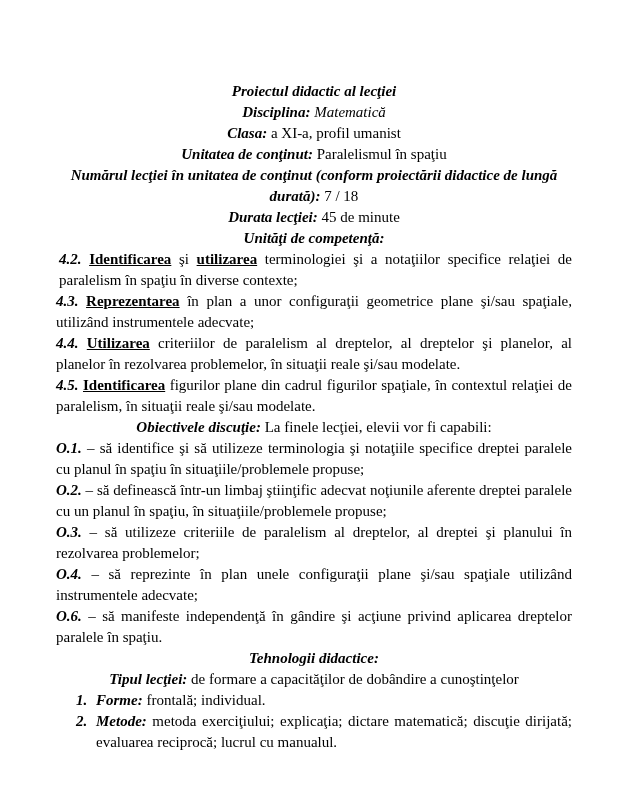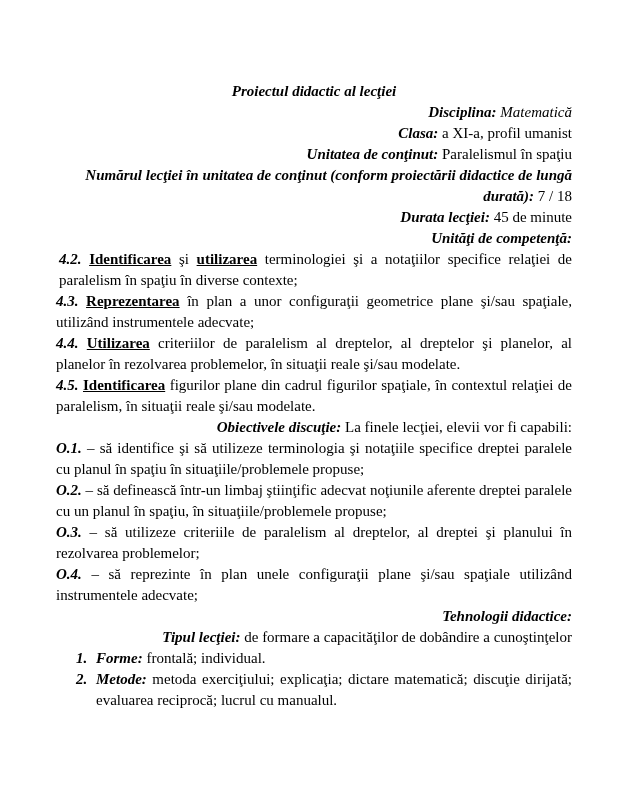--- a/index.html
+++ b/index.html
@@ -17,21 +17,21 @@
     padding: 69px 46px 20px 56px;
     overflow: hidden;
   }
   .doc-title {
     text-align: center;
     font-weight: bold;
     font-style: italic;
     font-size: 15px;
     line-height: 21px;
   }
-  .para { text-align: right; }
+  .para { text-align: center; }
   .para.justify { text-align: justify; }
   .para.indent-first { padding-left: 3px; }
   .run-b  { font-weight: bold; text-decoration: underline; }
   .run-i  { font-style: italic; }
   .run-bi { font-weight: bold; font-style: italic; }
   .list-item { display: flex; padding-left: 20px; }
   .list-num {
     flex: 0 0 20px;
     width: 20px;
     font-weight: bold;
@@ -54,20 +54,21 @@
       <p class="para"><span class="run run-bi">Unităţi de competenţă:</span></p>
       <p class="para justify indent-first"><span class="run run-bi">4.2. </span><span class="run run-b">Identificarea</span><span class="run"> şi </span><span class="run run-b">utilizarea</span><span class="run"> terminologiei şi a notaţiilor specifice relaţiei de paralelism în spaţiu în diverse contexte;</span></p>
       <p class="para justify"><span class="run run-bi">4.3. </span><span class="run run-b">Reprezentarea</span><span class="run"> în plan a unor configuraţii geometrice plane şi/sau spaţiale, utilizând instrumentele adecvate;</span></p>
       <p class="para justify"><span class="run run-bi">4.4. </span><span class="run run-b">Utilizarea</span><span class="run"> criteriilor de paralelism al dreptelor, al dreptelor şi planelor, al planelor în rezolvarea problemelor, în situaţii reale şi/sau modelate.</span></p>
       <p class="para justify"><span class="run run-bi">4.5. </span><span class="run run-b">Identificarea</span><span class="run"> figurilor plane din cadrul figurilor spaţiale, în contextul relaţiei de paralelism, în situaţii reale şi/sau modelate.</span></p>
       <p class="para"><span class="run run-bi">Obiectivele discuţie: </span><span class="run">La finele lecţiei, elevii vor fi capabili:</span></p>
       <p class="para justify"><span class="run run-bi">O.1.</span><span class="run"> – să identifice şi să utilizeze terminologia şi notaţiile specifice dreptei paralele cu planul în spaţiu în situaţiile/problemele propuse;</span></p>
       <p class="para justify"><span class="run run-bi">O.2.</span><span class="run"> – să definească într-un limbaj ştiinţific adecvat noţiunile aferente dreptei paralele cu un planul în spaţiu, în situaţiile/problemele propuse;</span></p>
       <p class="para justify"><span class="run run-bi">O.3.</span><span class="run"> – să utilizeze criteriile de paralelism al dreptelor, al dreptei şi planului în rezolvarea problemelor;</span></p>
       <p class="para justify"><span class="run run-bi">O.4.</span><span class="run"> – să reprezinte în plan unele configuraţii plane şi/sau spaţiale utilizând instrumentele adecvate;</span></p>
+      <p class="para justify"><span class="run run-bi">O.6.</span><span class="run"> – să manifeste independenţă în gândire şi acţiune privind aplicarea dreptelor paralele în spaţiu.</span></p>
       <p class="para"><span class="run run-bi">Tehnologii didactice:</span></p>
       <p class="para"><span class="run run-bi">Tipul lecţiei: </span><span class="run">de formare a capacităţilor de dobândire a cunoştinţelor</span></p>
       <div class="list-item">
         <span class="list-num">1.</span>
         <div class="list-content"><span class="run run-bi">Forme: </span><span class="run">frontală; individual.</span></div>
       </div>
       <div class="list-item">
         <span class="list-num">2.</span>
         <div class="list-content justify"><span class="run run-bi">Metode: </span><span class="run">metoda exerciţiului; explicaţia; dictare matematică; discuţie dirijată; evaluarea reciprocă; lucrul cu manualul.</span></div>
       </div>

